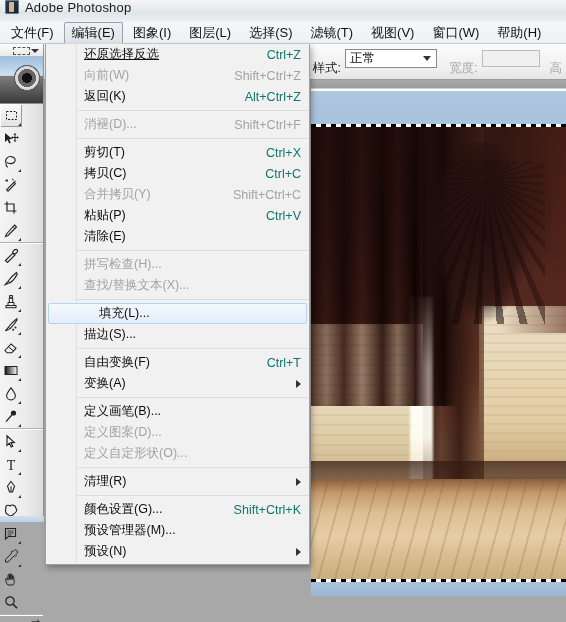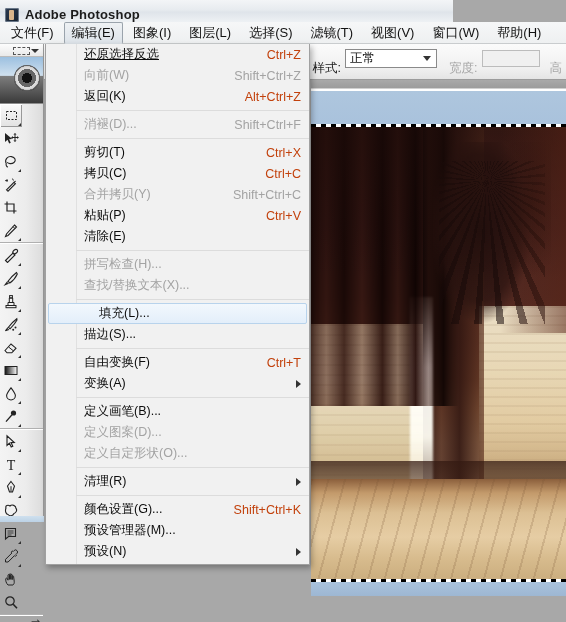--- a/index.html
+++ b/index.html
@@ -7,24 +7,24 @@
     width:566px;height:622px;overflow:hidden;
     font-family:"Liberation Sans","DejaVu Sans",sans-serif;
     font-size:12px;
     background:#a8a8a8;
     position:relative;
     -webkit-font-smoothing:antialiased;
   }
 
   
   #titlebar{
-    position:absolute;left:0;top:0;width:453px;height:22px;
+    position:absolute;left:0;top:0;width:566px;height:22px;
     background:linear-gradient(to bottom,#f3f5f7 0%,#e7ebef 45%,#dfe4ea 55%,#eef1f4 100%);
     border-bottom:1px solid #b9c0c7;
-    display:flex;align-items:flex-end;font-weight:bold;
+    display:flex;align-items:flex-start;
   }
   #ps-icon{
     width:14px;height:14px;margin-left:5px;margin-right:6px;
     border-radius:2px;position:relative;flex:0 0 auto;
     background:linear-gradient(135deg,#2b3a50 0%,#16212e 100%);
     box-shadow:inset 0 0 0 1px #6a7889;
   }
   #ps-icon:after{
     content:"";position:absolute;left:4px;top:2px;width:5px;height:10px;
     background:#d8b48a;border-radius:1px;
@@ -264,21 +264,21 @@
   #menu-gutter{
     position:absolute;left:0;top:0;width:30px;height:100%;
     background:#f1f1f1;border-right:1px solid #e0e0e0;
   }
   .mi{
     position:relative;height:21px;display:flex;align-items:center;
     padding-left:38px;padding-right:8px;box-sizing:border-box;
     font-size:12.5px;color:#0c0c0c;white-space:nowrap;cursor:default;z-index:2;
   }
   .mi .lbl{flex:0 0 auto;text-align:center;}
-  .mi .acc{margin-left:auto;font-size:12.5px;color:#c2410c;padding-left:18px;}
+  .mi .acc{margin-left:auto;font-size:12.5px;color:#0f766e;padding-left:18px;}
   .mi.dim{color:#a3a3a3;}
   .mi.dim .acc{color:#a3a3a3;}
   .mi.hi{
     background:linear-gradient(to bottom,#f2f8fd,#e3eefa);
     border:1px solid #b8d3ec;
     border-radius:2px;
     margin:0 2px;
     height:21px;
     padding-left:50px;
   }

